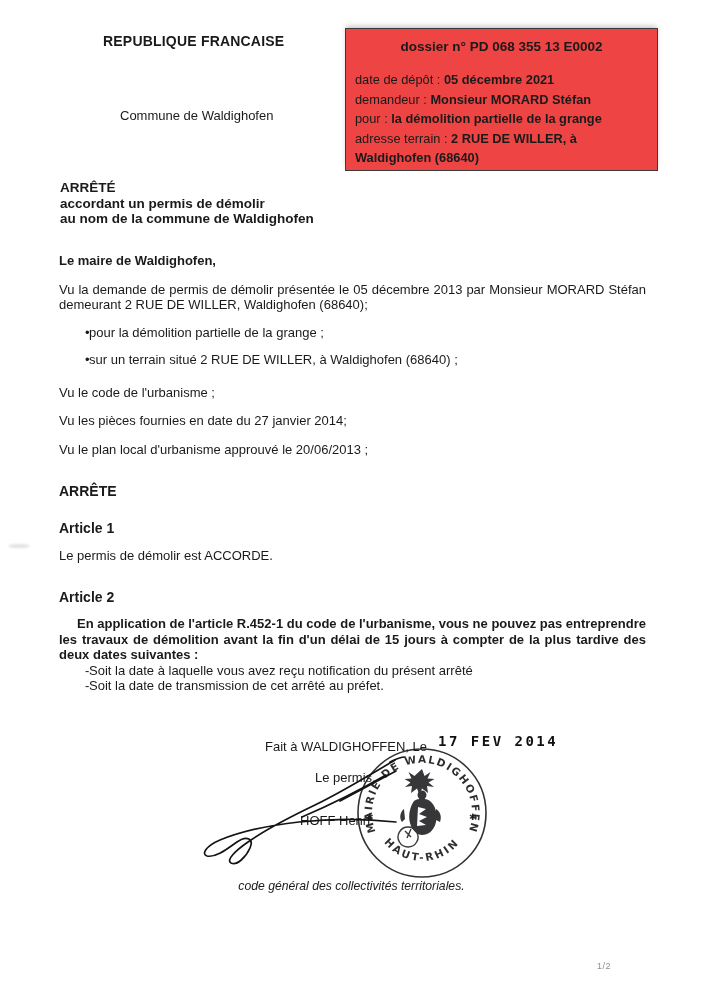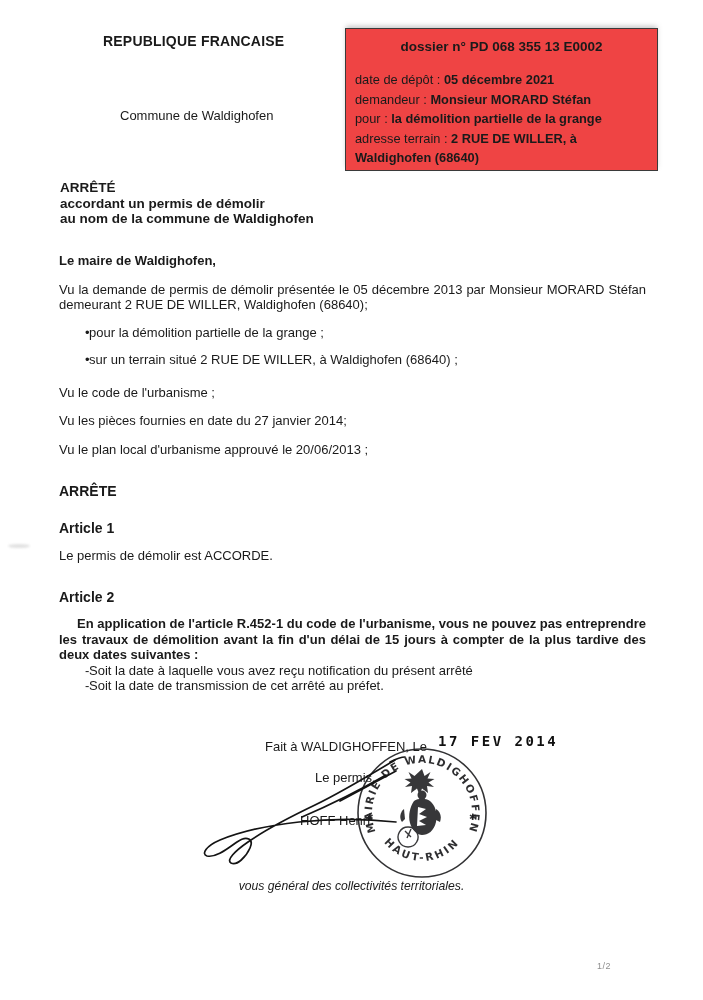--- a/index.html
+++ b/index.html
@@ -191,18 +191,18 @@
       <path d="M 205 15 C 180 30 150 48 125 60 C 100 72 75 85 58 97 C 45 106 36 115 41 118 C 47 121 56 112 60 103 C 64 94 57 90 47 97 C 37 104 26 113 17 111 C 11 109 16 101 30 95 C 72 78 140 70 206 77"></path>
       <path d="M 196 30 C 170 45 140 60 112 72"></path>
       <path d="M 206 26 L 150 56"></path>
       <path d="M 200 17 C 206 14 211 12 215 12"></path>
     </g>
   </svg>
 
   <div class="artifact"></div>
 
   <div class="footer-note">
-    <div>vous général des collectivités territoriales.</div>
+    <div>code général des collectivités territoriales.</div>
   </div>
 
   <div class="page-num">1/2</div>
 
 </div>
 
 </body></html>

